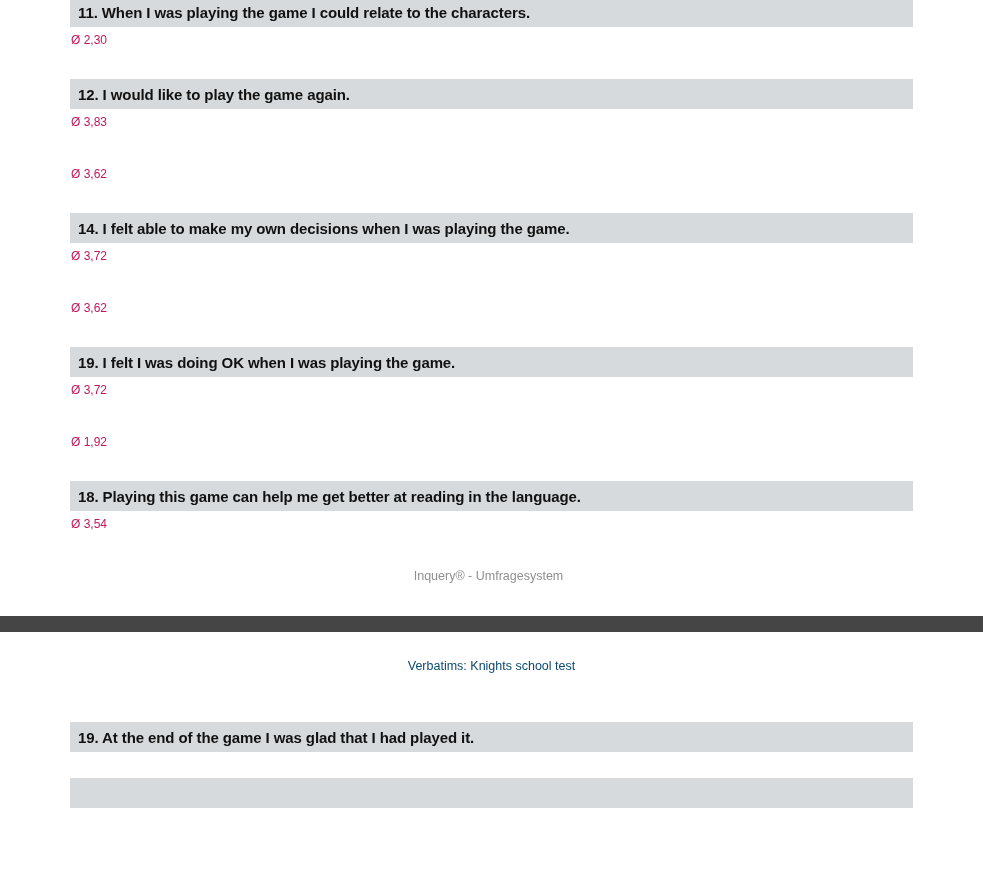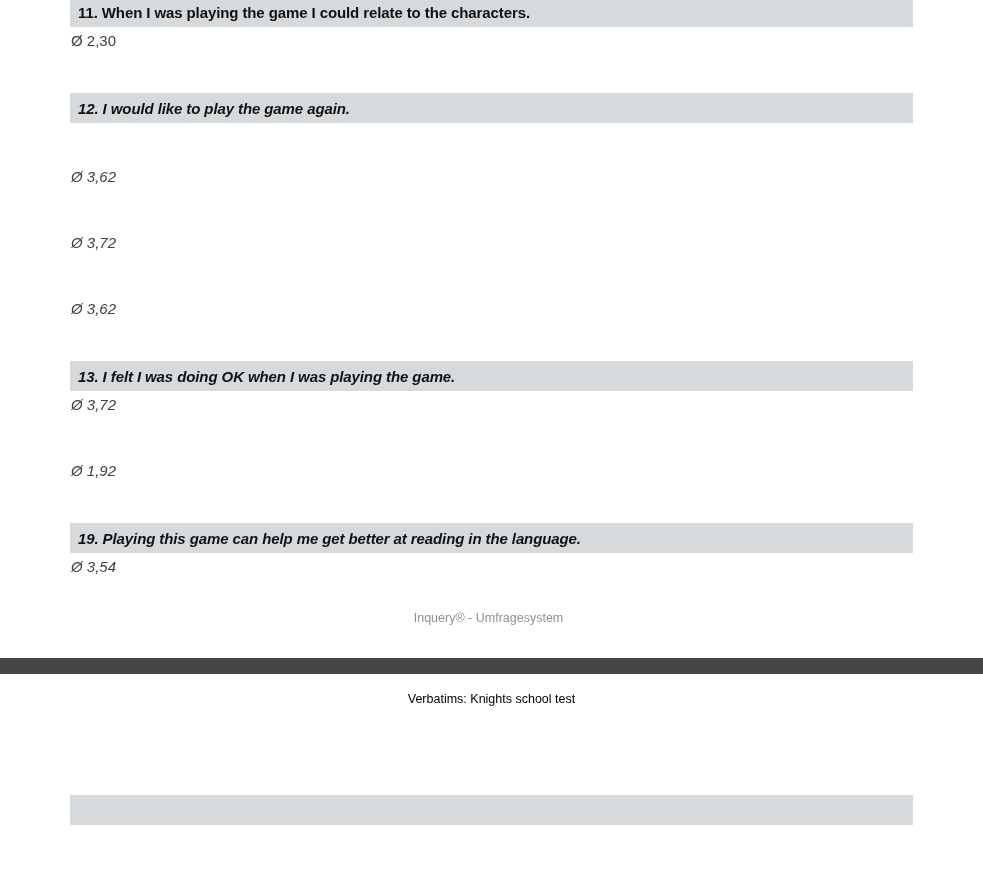--- a/index.html
+++ b/index.html
@@ -28,22 +28,21 @@
     padding-left: 70px;
     padding-right: 70px;
   }
 
   
   .qa-item {
     margin: 0;
     padding: 0;
   }
   .qa-item + .qa-item {
-    margin-top: 40px;
-    font-style: italic;
+    margin-top: 26px;
   }
 
   .q-bar {
     background: #d6dadd;
     height: 30px;
     display: flex;
     align-items: center;
     box-sizing: border-box;
     padding-left: 8px;
     width: 843px;
@@ -58,23 +57,23 @@
     text-align: center;
   }
 
   .a-row {
     height: 26px;
     display: flex;
     align-items: center;
     padding-left: 1px;
   }
   .a-text {
-    font-size: 15px;
+    font-size: 12px;
     font-weight: normal;
-    color: #404040;
+    color: #be185d;
     line-height: 1;
   }
 
   
   .page-footer {
     text-align: center;
     font-size: 12.5px;
     color: #8f8f8f;
     padding-top: 32px;
     padding-right: 8px;
@@ -87,22 +86,22 @@
   .page-break {
     width: 100%;
     height: 16px;
     background: #454545;
     margin-top: 33px;
   }
 
   .page-header {
     text-align: center;
     font-size: 12.5px;
-    color: #000000;
-    padding-top: 18px;
+    color: #0c4a6e;
+    padding-top: 27px;
   }
 
   .page2-spacer {
     height: 49px;
   }
 
   
   .clip-top {
     margin-top: -3px;
   }
@@ -119,58 +118,64 @@
       </div>
       <div class="a-row">
         <span class="a-text">Ø 2,30</span>
       </div>
     </div>
 
     <div class="qa-item">
       <div class="q-bar">
         <span class="q-text">12. I would like to play the game again.</span>
       </div>
+      <div class="a-row">
+        <span class="a-text">Ø 3,83</span>
+      </div>
     </div>
 
     <div class="qa-item">
       <div class="a-row">
         <span class="a-text">Ø 3,62</span>
       </div>
     </div>
 
     <div class="qa-item">
+      <div class="q-bar">
+        <span class="q-text">14. I felt able to make my own decisions when I was playing the game.</span>
+      </div>
       <div class="a-row">
         <span class="a-text">Ø 3,72</span>
       </div>
     </div>
 
     <div class="qa-item">
       <div class="a-row">
         <span class="a-text">Ø 3,62</span>
       </div>
     </div>
 
     <div class="qa-item">
       <div class="q-bar">
-        <span class="q-text">13. I felt I was doing OK when I was playing the game.</span>
+        <span class="q-text">19. I felt I was doing OK when I was playing the game.</span>
       </div>
       <div class="a-row">
         <span class="a-text">Ø 3,72</span>
       </div>
     </div>
 
     <div class="qa-item">
       <div class="a-row">
         <span class="a-text">Ø 1,92</span>
       </div>
     </div>
 
     <div class="qa-item">
       <div class="q-bar">
-        <span class="q-text">19. Playing this game can help me get better at reading in the language.</span>
+        <span class="q-text">18. Playing this game can help me get better at reading in the language.</span>
       </div>
       <div class="a-row">
         <span class="a-text">Ø 3,54</span>
       </div>
     </div>
 
   </div>
 
   <div class="page-footer">
     <span class="fx">Inquery® - Umfragesystem</span>
@@ -183,20 +188,23 @@
 
   <div class="page-header">
     <span>Verbatims: Knights school test</span>
   </div>
 
   <div class="page2-spacer"></div>
 
   <div class="content-col">
 
     <div class="qa-item">
+      <div class="q-bar">
+        <span class="q-text">19. At the end of the game I was glad that I had played it.</span>
+      </div>
     </div>
 
     <div class="qa-item">
       <div class="q-bar">
         
       </div>
 
     </div>
 
   </div>

